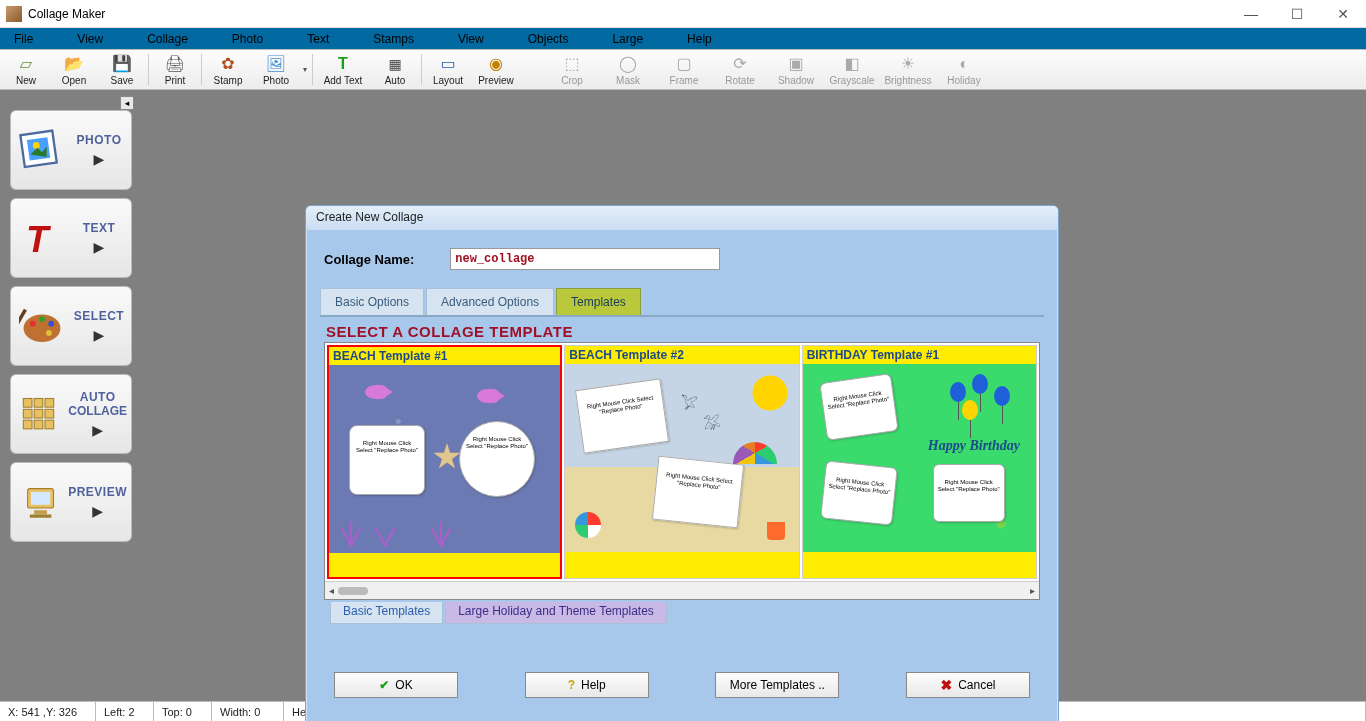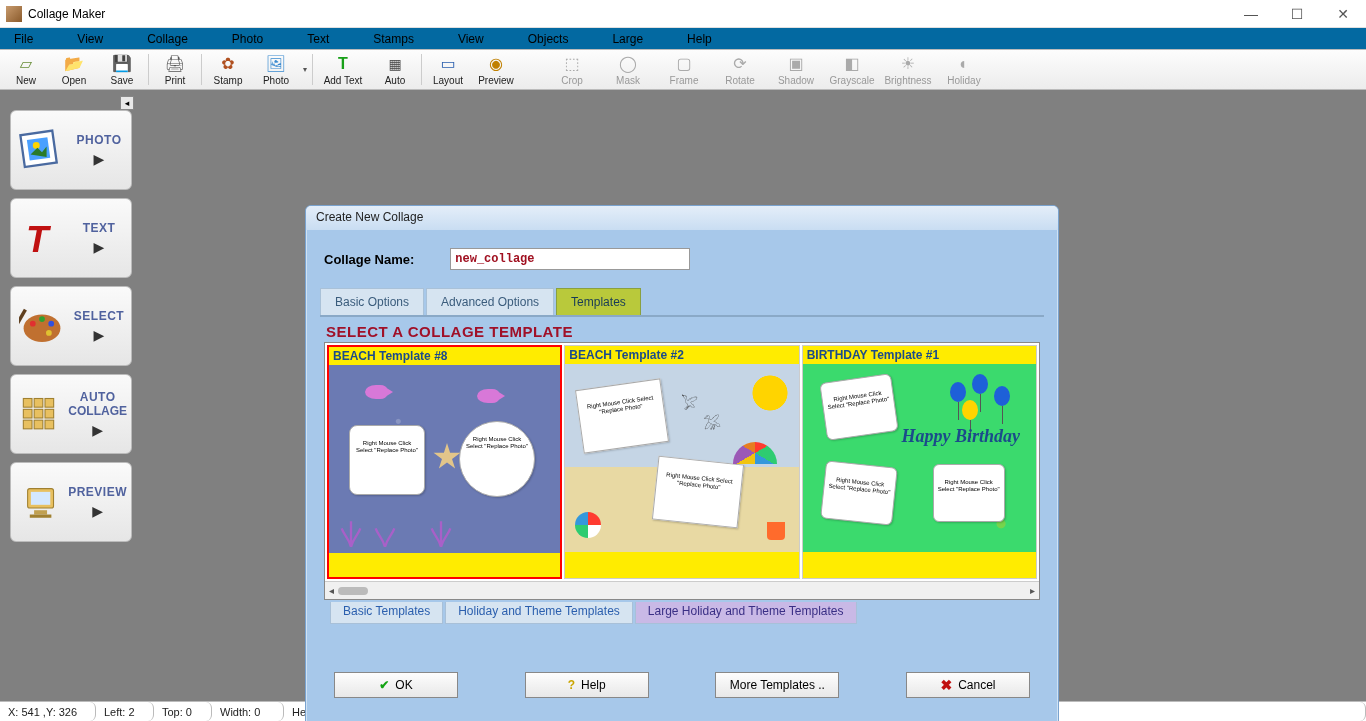--- a/index.html
+++ b/index.html
@@ -37,21 +37,21 @@
 .sidebtn .slabel { font-size:12px; font-weight:bold; color:#50629e; letter-spacing:0.5px; }
 .sidebtn .slabel2 { font-size:12px; font-weight:bold; color:#50629e; }
 .sidebtn .arrow { font-size:14px; color:#333; margin-top:4px;}
 
 
 .dialog { position:absolute; left:305px; top:115px; width:754px; height:524px; background:#a7c8ea; border:1px solid #7aa3cf; border-radius:6px; box-shadow:0 0 0 1px #d0e2f3 inset; overflow:hidden;}
 .dlg-title { height:24px; background:linear-gradient(#e4eef9,#c9ddf2); font-size:12px; padding:4px 10px; color:#222; }
 .dlg-body { padding: 18px 14px 10px 14px; }
 .name-row { display:flex; align-items:center; gap:36px; margin-bottom:18px; margin-left:4px;}
 .name-label { font-size:13px; font-weight:bold; color:#000; }
-.name-input { width:240px; height:22px; background:#fff; border:1px solid #999; font-size:12px; font-weight:bold; color:#a01020; padding:2px 4px; font-family:"Courier New",monospace;}
+.name-input { width:270px; height:22px; background:#fff; border:1px solid #999; font-size:12px; font-weight:bold; color:#a01020; padding:2px 4px; font-family:"Courier New",monospace;}
 
 
 .tab-row { display:flex; margin-top:4px; }
 .tab { height:27px; display:flex; align-items:center; padding:0 14px; font-size:12px; color:#275878; background:#c5d97a; border:1px solid #8aa040; border-bottom:none; margin-right:2px; cursor:pointer;}
 .tab.inactive { background:#d6e4f1; border-color:#a9c1d8; color:#3a5c7c;}
 .tab.active { background:#b9c93b; color:#183b57; font-weight:500;}
 
 .template-area { background:#a7c8ea; border-top:2px solid #8aa9c7; padding:4px 0 6px 0;}
 .section-title { font-size:15px; font-weight:bold; color:#a01028; letter-spacing:0.5px; margin:2px 0 0 6px; }
 
@@ -84,21 +84,21 @@
 .umbrella { position:absolute; right:22px; top:78px; width:44px; height:22px; background:conic-gradient(#ff3b30 0 60deg,#2ecc71 60deg 120deg,#3498db 120deg 180deg,#f1c40f 180deg 240deg,#9b59b6 240deg 300deg,#e67e22 300deg 360deg); border-radius:22px 22px 0 0;}
 .beachball{position:absolute;left:10px;bottom:14px;width:26px;height:26px;border-radius:50%;background:conic-gradient(#ff3b30 0 90deg,#fff 90deg 180deg,#2ecc71 180deg 270deg,#3498db 270deg 360deg);}
 .bucket{position:absolute;right:14px;bottom:12px;width:18px;height:18px;background:#ff6b2c;border-radius:0 0 4px 4px;}
 
 .balloon{position:absolute;width:16px;height:20px;border-radius:50%;}
 .balloon::after{content:"";position:absolute;left:50%;top:100%;width:1px;height:18px;background:#555;}
 .b1{background:#1e60d8;right:70px;top:18px;}
 .b2{background:#1e60d8;right:48px;top:10px;}
 .b3{background:#1e60d8;right:26px;top:22px;}
 .b4{background:#ffd400;right:58px;top:36px;}
-.hb-text{position:absolute;right:16px;top:62px;font-family:cursive;font-size:18px;font-style:italic;color:#1b4b8a;font-weight:bold;}
+.hb-text{position:absolute;right:16px;top:74px;font-family:cursive;font-size:14px;font-style:italic;color:#1b4b8a;font-weight:bold;}
 
 .starfish{position:absolute;left:104px;top:78px;width:28px;height:28px;background:#e2c58a;clip-path:polygon(50% 0,61% 35%,98% 35%,68% 57%,79% 91%,50% 70%,21% 91%,32% 57%,2% 35%,39% 35%);}
 .fish{position:absolute;width:22px;height:14px;background:#d878d8;border-radius:50% 30% 30% 50%;}
 .fish::after{content:"";position:absolute;right:-6px;top:2px;border-left:8px solid #d878d8;border-top:5px solid transparent;border-bottom:5px solid transparent;}
 .f1{left:36px;top:20px;}
 .f2{left:148px;top:24px;}
 .coral{position:absolute;bottom:6px;width:24px;height:28px;}
 .coral svg{width:100%;height:100%;}
 .c1{left:10px;} .c2{left:44px;} .c3{left:100px;}
 
@@ -116,21 +116,21 @@
 
 
 .dlg-btn-row { display:flex; justify-content:space-between; padding: 42px 14px 0 14px;}
 .dbtn { width:124px; height:26px; background:linear-gradient(#fdfdfd,#e8e8e8); border:1px solid #888; display:flex; align-items:center; justify-content:center; gap:6px; font-size:12px; cursor:pointer;}
 .dbtn .check{color:#12a312;font-weight:bold;}
 .dbtn .qm{color:#caa500;font-weight:bold;}
 .dbtn .x{color:#c01010;font-weight:bold;font-size:14px;}
 
 
 .statusbar { height:20px; background:#fff; border-top:1px solid #bbb; display:flex; font-size:11px; color:#222;}
-.sb-cell { border-right:1px solid #bbb; padding:2px 8px; display:flex; align-items:center;border-radius:6px;}
+.sb-cell { border-right:1px solid #bbb; padding:2px 8px; display:flex; align-items:center;}
 .sb-status { color:#1b4b8a; }
 
 
 .ico-new{color:#6a8f3a;font-size:16px;}
 .ico-open{color:#e0a030;font-size:16px;}
 .ico-save{color:#2b5fae;font-size:16px;}
 .ico-print{color:#555;font-size:16px;}
 .ico-stamp{color:#b05020;font-size:16px;}
 .ico-photo{color:#3b8bd0;font-size:16px;}
 .ico-text{color:#18a018;font-size:16px;font-weight:bold;}
@@ -350,21 +350,21 @@
         <div class="tab active">Templates</div>
       </div>
 
       <div class="template-area">
         <div class="section-title">SELECT A COLLAGE TEMPLATE</div>
 
         <div class="thumb-row-wrap">
           <div class="thumb-row">
 
             <div class="thumb selected">
-              <div class="thumb-title">BEACH Template #8</div>
+              <div class="thumb-title">BEACH Template #1</div>
               <div class="thumb-img tpl-beach1">
                 <div class="fish f1"></div>
                 <div class="fish f2"></div>
                 <div class="ph-frame ph-cloud" style="left:20px;top:60px;width:76px;height:70px;">Right Mouse Click
 Select "Replace Photo"</div>
                 <div class="ph-frame" style="left:130px;top:56px;width:76px;height:76px;border-radius:50%;">Right Mouse Click
 Select "Replace Photo"</div>
                 <div class="starfish"></div>
                 <div class="coral c1"><svg viewBox="0 0 20 24">
                       <path d="M10 24 C8 16 4 14 2 8 M10 24 C10 14 10 8 10 2 M10 24 C12 16 16 14 18 8" stroke="#a960c8" stroke-width="2" fill="none"></path>
@@ -417,21 +417,20 @@
           <div class="hscroll">
             <span>◂</span>
             <div class="bar"></div>
             <div class="spacer"></div>
             <span>▸</span>
           </div>
         </div>
 
         <div class="btab-row">
           <div class="btab">Basic Templates</div>
-          <div class="btab">Holiday and Theme Templates</div>
           <div class="btab active">Large Holiday and Theme Templates</div>
         </div>
       </div>
 
       <div class="dlg-btn-row">
         <button class="dbtn">
             <span class="check">✔</span>
             <span>OK</span>
           </button>
         <button class="dbtn">

